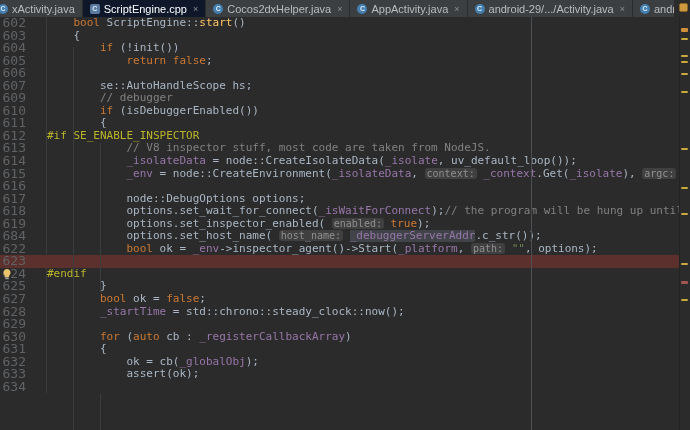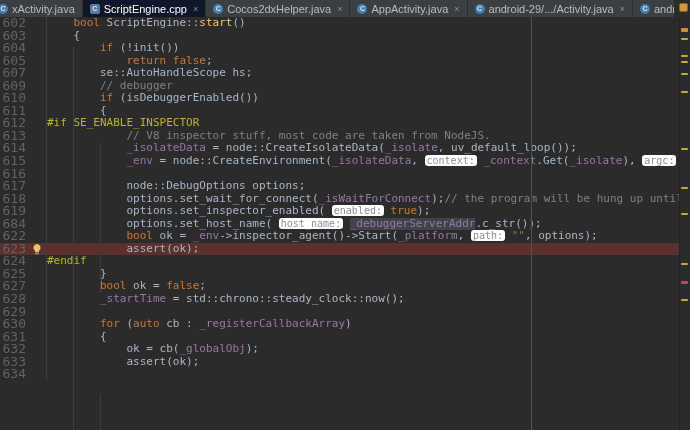--- a/index.html
+++ b/index.html
@@ -32,38 +32,38 @@
   .indicator{
     position:absolute;top:3px;right:2px;width:9px;height:9px;border-radius:2px;
     background:#cf9a3e;border:1px solid #8a6526;box-sizing:border-box;
   }
   
   .editor{
     position:absolute;top:17px;left:0;right:10px;bottom:0;overflow:hidden;
     font:11px/12.55px "DejaVu Sans Mono",monospace;color:#a9b7c6;
   }
   .row{display:flex;height:12.55px;}
-  .row.bp{background:#5c302c;}
+  .row.bp{background:#5c302c;flex-direction:column;}
   .num{
     width:26px;flex:none;text-align:right;padding-right:4px;
     color:#606366;font-size:13px;
   }
   .iconcol{width:16px;flex:none;position:relative;border-right:1px solid #3a3c3e;}
   .bulb{position:absolute;left:2px;top:1px;}
   .code{flex:1;white-space:pre;overflow:hidden;}
   
   .c-def{color:#a9b7c6;}
   .c-kw{color:#cc7832;}
   .c-fn{color:#ffc66b;}
   .c-mem{color:#9876aa;}
   .c-com{color:#808080;}
   .c-str{color:#6a8759;}
   .c-pre{color:#bbb529;}
   .c-hint{
-    background:#ffffff;color:#909090;border-radius:3px;
+    background:#404040;color:#909090;border-radius:3px;
     padding:0 2px;font-size:10px;
   }
   .c-hl{background:#404449;border-radius:2px;}
   
   .vguide{position:absolute;width:1px;background:#3a3d40;}
   .margin-guide{position:absolute;left:531px;top:17px;bottom:0;width:1px;background:#4c4f53;}
   
   .stripe{
     position:absolute;top:17px;right:0;width:10px;bottom:0;
     background:#2b2b2b;border-left:1px solid #232323;
@@ -119,20 +119,25 @@
       </div>
       <div class="row">
         <div class="num">604</div>
         <div class="iconcol"></div>
         <div class="code"><span class="c-def">        </span><span class="c-kw">if</span><span class="c-def"> (!init())</span></div>
       </div>
       <div class="row">
         <div class="num">605</div>
         <div class="iconcol"></div>
         <div class="code"><span class="c-def">            </span><span class="c-kw">return</span><span class="c-def"> </span><span class="c-kw">false</span><span class="c-def">;</span></div>
+      </div>
+      <div class="row">
+        <div class="num">606</div>
+        <div class="iconcol"></div>
+        <div class="code"></div>
       </div>
       <div class="row">
         <div class="num">607</div>
         <div class="iconcol"></div>
         <div class="code"><span class="c-def">        se::AutoHandleScope hs;</span></div>
       </div>
       <div class="row">
         <div class="num">609</div>
         <div class="iconcol"></div>
         <div class="code"><span class="c-def">        </span><span class="c-com">// debugger</span></div>

